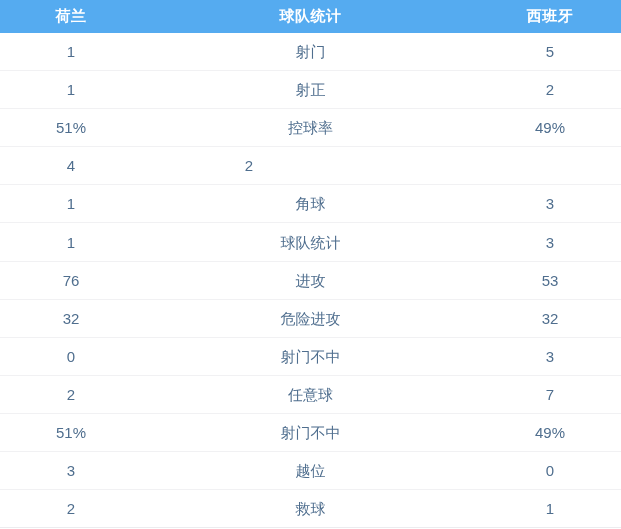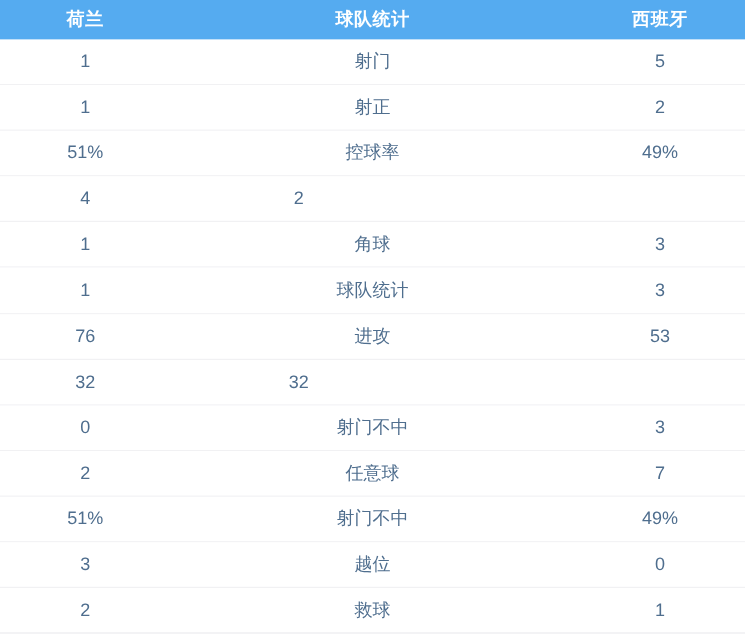--- a/index.html
+++ b/index.html
@@ -141,20 +141,21 @@
         <div class="col-mid cell label-cell">球队统计</div>
         <div class="col-right cell">3</div>
       </div>
       <div class="stats-row">
         <div class="col-left cell">76</div>
         <div class="col-mid cell label-cell">进攻</div>
         <div class="col-right cell">53</div>
       </div>
       <div class="stats-row">
         <div class="col-left cell">32</div>
+        <div class="col-mid cell label-cell">危险进攻</div>
         <div class="col-right cell">32</div>
       </div>
       <div class="stats-row">
         <div class="col-left cell">0</div>
         <div class="col-mid cell label-cell">射门不中</div>
         <div class="col-right cell">3</div>
       </div>
       <div class="stats-row">
         <div class="col-left cell">2</div>
         <div class="col-mid cell label-cell">任意球</div>

